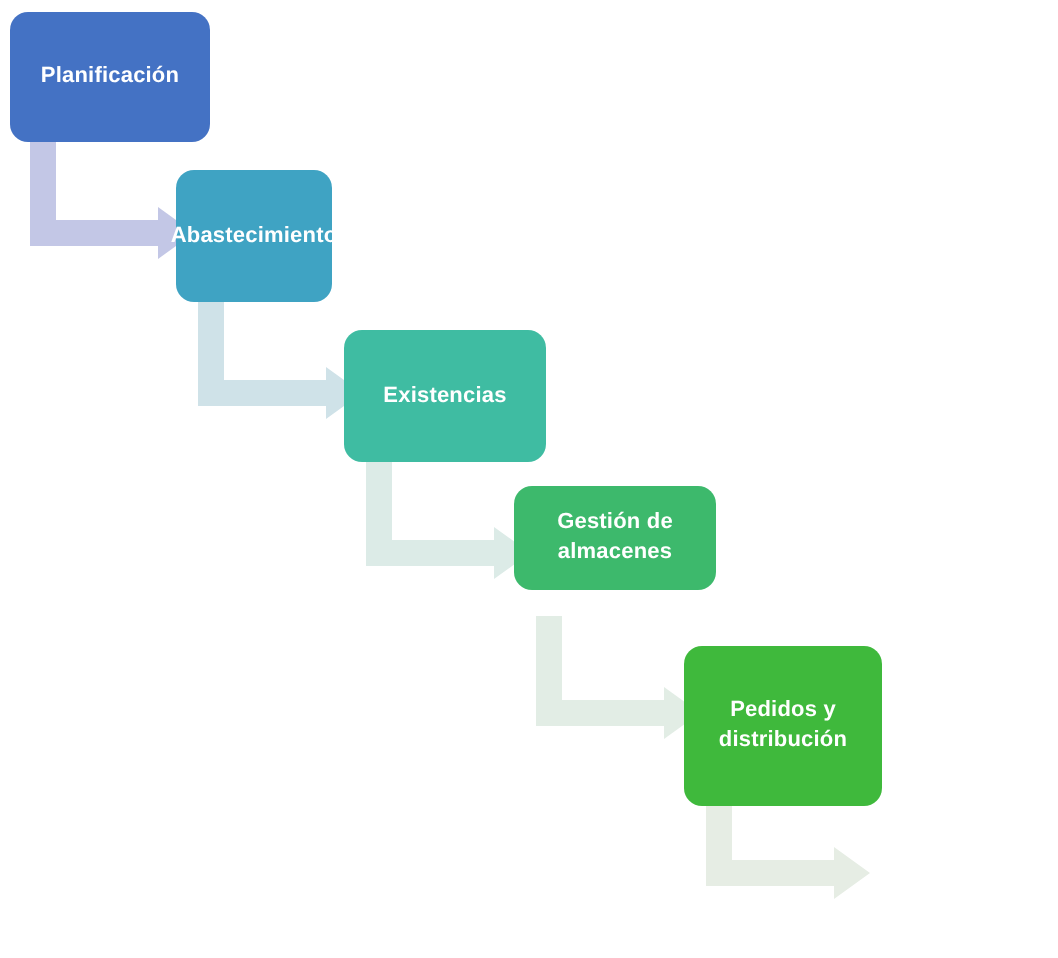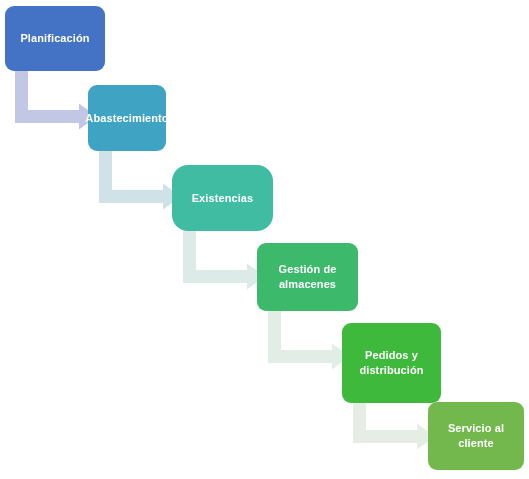--- a/index.html
+++ b/index.html
@@ -75,28 +75,24 @@
       <svg viewBox="0 0 82 55" preserveAspectRatio="none">
         <polygon points="0,0 13,0 13,42 64,42 64,35.5 82,48.5 64,61.5 64,55 0,55" fill="#E6EDE4"></polygon>
       </svg>
     </div>
     <div class="node" style="left: 5px; top: 6px; width: 100px; height: 65px; background: rgb(68, 114, 196); color: rgb(255, 255, 255);">
       <span class="node-label">Planificación</span>
     </div>
     <div class="node" style="left: 88px; top: 85px; width: 78px; height: 66px; background: rgb(63, 163, 195); color: rgb(255, 255, 255);">
       <span class="node-label">Abastecimiento</span>
     </div>
-    <div class="node" style="left: 172px; top: 165px; width: 101px; height: 66px; background: rgb(63, 188, 162); color: rgb(255, 255, 255); border-radius: 16px;">
+    <div class="node" style="left: 172px; top: 165px; width: 101px; height: 66px; background: rgb(63, 188, 162); color: rgb(255, 255, 255);">
       <span class="node-label">Existencias</span>
     </div>
-    <div class="node" style="left: 257px; top: 243px; width: 101px; height: 68px; background: rgb(61, 185, 108); color: rgb(255, 255, 255);">
+    <div class="node" style="left: 257px; top: 243px; width: 101px; height: 52px; background: rgb(61, 185, 108); color: rgb(255, 255, 255);">
       <span class="node-label">Gestión de
 almacenes</span>
     </div>
     <div class="node" style="left: 342px; top: 323px; width: 99px; height: 80px; background: rgb(63, 185, 60); color: rgb(255, 255, 255);">
       <span class="node-label">Pedidos y
 distribución</span>
     </div>
-    <div class="node" style="left: 428px; top: 402px; width: 96px; height: 68px; background: rgb(114, 184, 76); color: rgb(255, 255, 255);">
-      <span class="node-label">Servicio al
-cliente</span>
-    </div>
   </div>
 
 </body></html>

